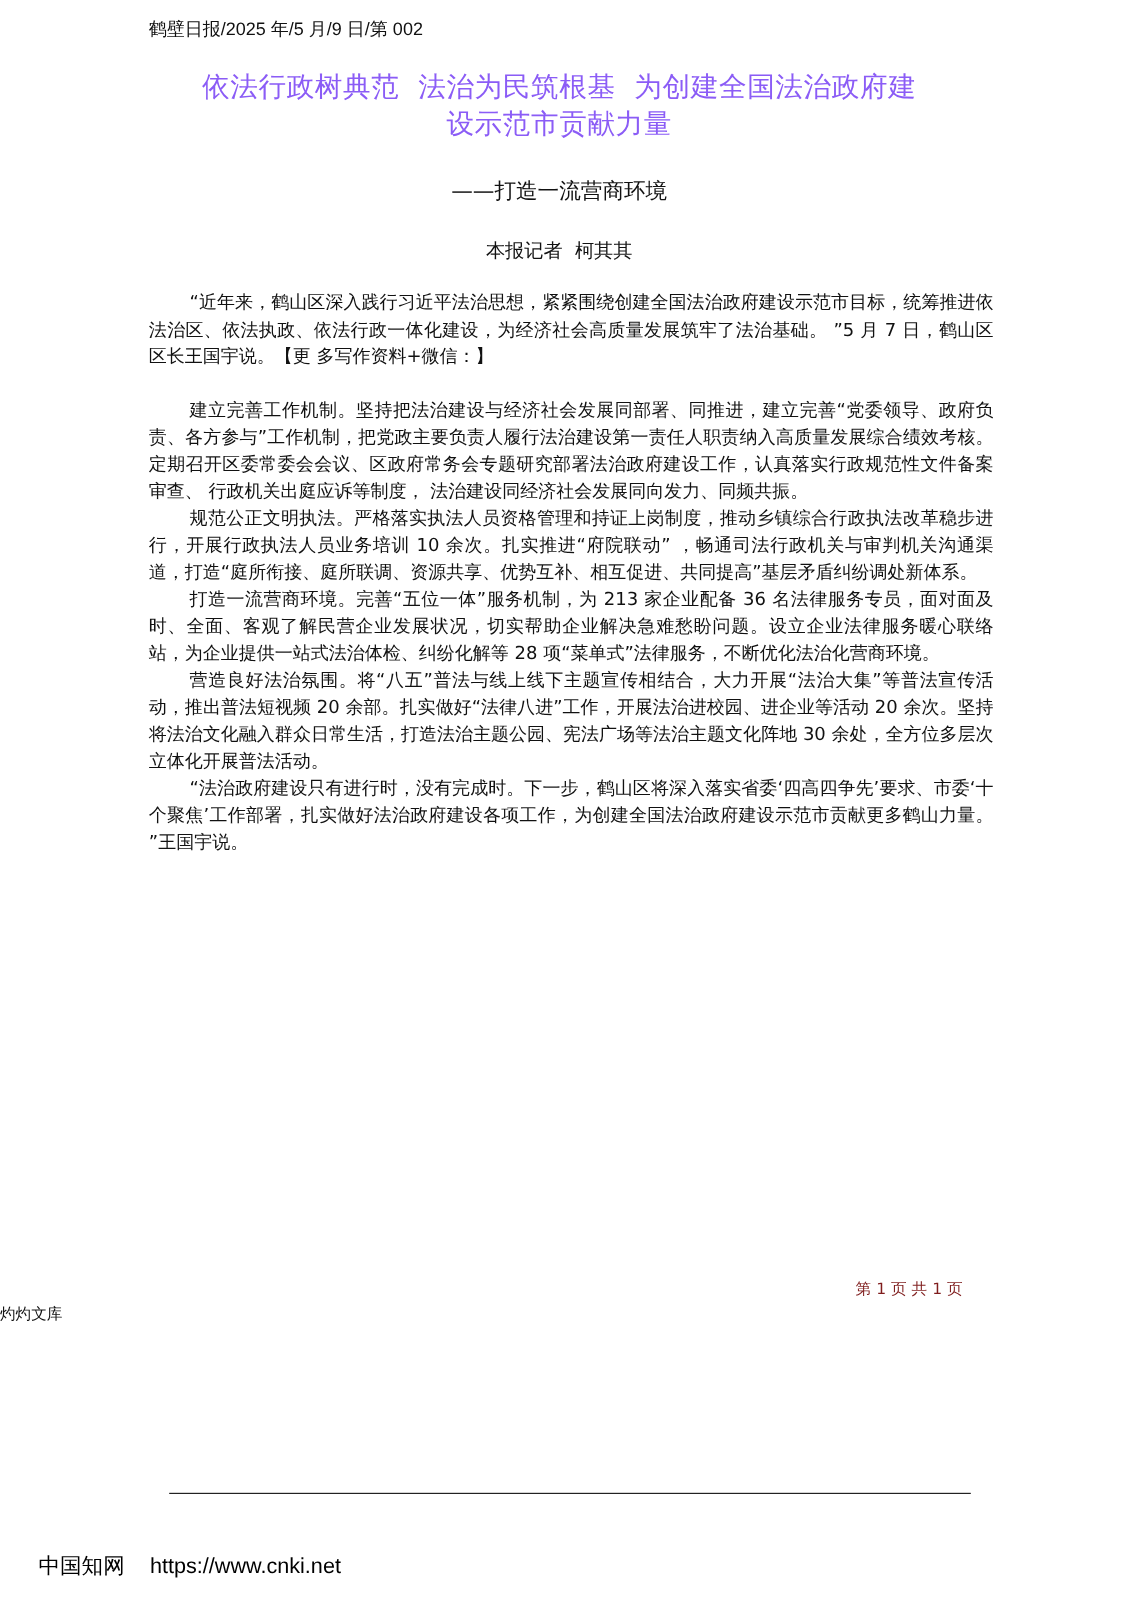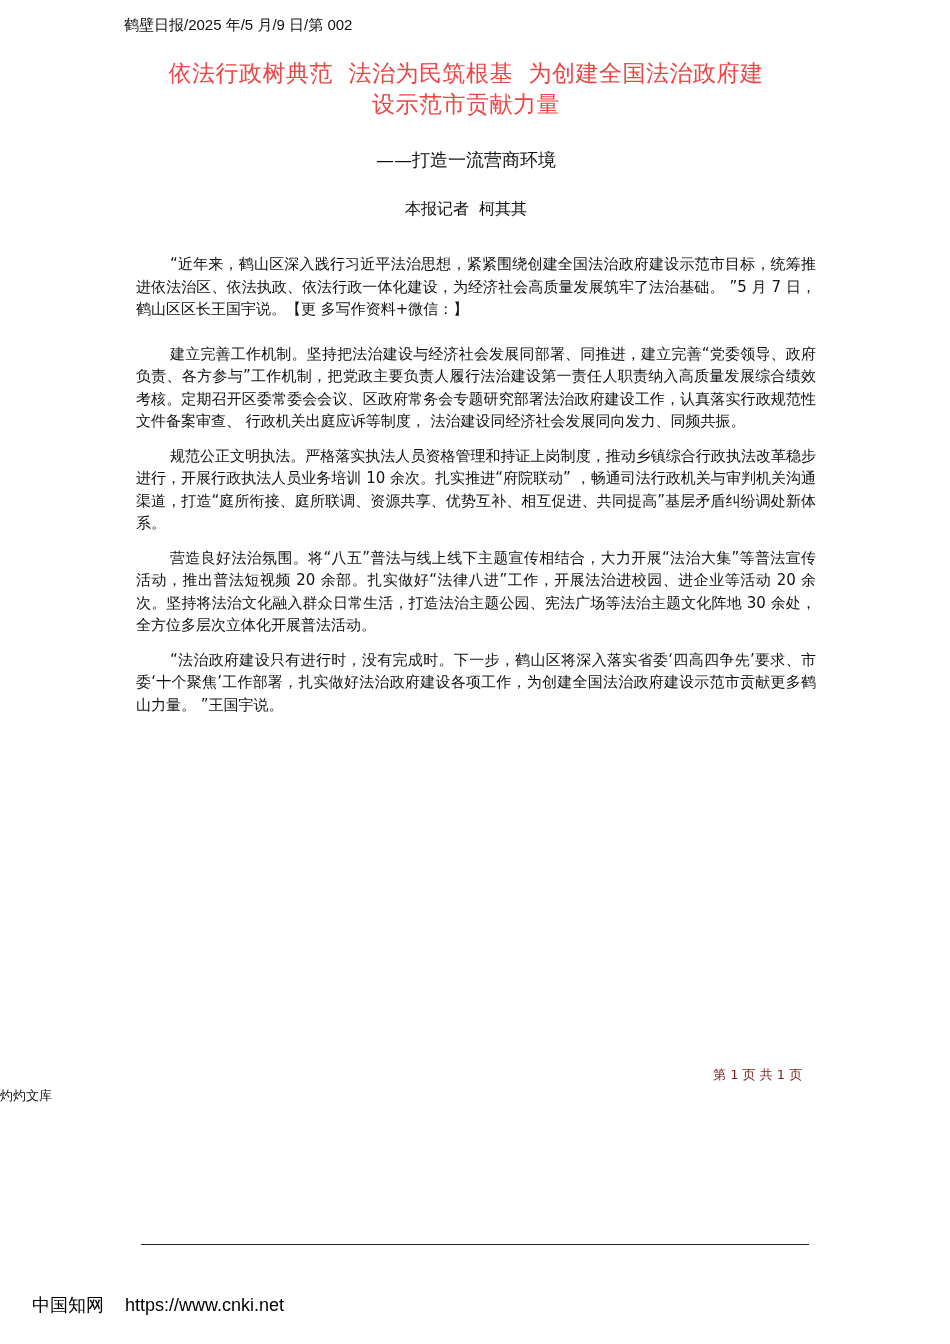--- a/index.html
+++ b/index.html
@@ -26,21 +26,21 @@
       color: #111;
     }
     .title {
       position: absolute;
       left: 110px;
       top: 58px;
       width: 712px;
       text-align: center;
       font-size: 23px;
       line-height: 31px;
-      color: #ef4444;
+      color: #8b5cf6;
       letter-spacing: 0.5px;
     }
     .subtitle {
       position: absolute;
       left: 110px;
       top: 146px;
       width: 712px;
       text-align: center;
       font-size: 18px;
       line-height: 28px;
@@ -56,21 +56,21 @@
       line-height: 26px;
       color: #111;
     }
     .article {
       position: absolute;
       left: 124px;
       top: 241px;
       width: 704px;
     }
     .para {
-      margin: 12px;
+      margin: 0;
       font-size: 15px;
       line-height: 22.5px;
       text-indent: 34px;
       text-align: justify;
       color: #111;
     }
     .para.first {
       margin-bottom: 22px;
     }
     .page-num {
@@ -123,20 +123,21 @@
 </div>
 
 <div class="subtitle">——打造一流营商环境</div>
 
 <div class="byline" style="white-space: pre;">本报记者  柯其其</div>
 
 <div class="article">
   <p class="para first">“近年来，鹤山区深入践行习近平法治思想，紧紧围绕创建全国法治政府建设示范市目标，统筹推进依法治区、依法执政、依法行政一体化建设，为经济社会高质量发展筑牢了法治基础。 ”5 月 7 日，鹤山区区长王国宇说。【更 多写作资料+微信：】</p>
   <p class="para">建立完善工作机制。坚持把法治建设与经济社会发展同部署、同推进，建立完善“党委领导、政府负责、各方参与”工作机制，把党政主要负责人履行法治建设第一责任人职责纳入高质量发展综合绩效考核。定期召开区委常委会会议、区政府常务会专题研究部署法治政府建设工作，认真落实行政规范性文件备案审查、 行政机关出庭应诉等制度， 法治建设同经济社会发展同向发力、同频共振。</p>
   <p class="para">规范公正文明执法。严格落实执法人员资格管理和持证上岗制度，推动乡镇综合行政执法改革稳步进行，开展行政执法人员业务培训 10 余次。扎实推进“府院联动” ，畅通司法行政机关与审判机关沟通渠道，打造“庭所衔接、庭所联调、资源共享、优势互补、相互促进、共同提高”基层矛盾纠纷调处新体系。</p>
+  <p class="para">打造一流营商环境。完善“五位一体”服务机制，为 213 家企业配备 36 名法律服务专员，面对面及时、全面、客观了解民营企业发展状况，切实帮助企业解决急难愁盼问题。设立企业法律服务暖心联络站，为企业提供一站式法治体检、纠纷化解等 28 项“菜单式”法律服务，不断优化法治化营商环境。</p>
   <p class="para">营造良好法治氛围。将“八五”普法与线上线下主题宣传相结合，大力开展“法治大集”等普法宣传活动，推出普法短视频 20 余部。扎实做好“法律八进”工作，开展法治进校园、进企业等活动 20 余次。坚持将法治文化融入群众日常生活，打造法治主题公园、宪法广场等法治主题文化阵地 30 余处，全方位多层次立体化开展普法活动。</p>
   <p class="para">“法治政府建设只有进行时，没有完成时。下一步，鹤山区将深入落实省委‘四高四争先’要求、市委‘十个聚焦’工作部署，扎实做好法治政府建设各项工作，为创建全国法治政府建设示范市贡献更多鹤山力量。 ”王国宇说。</p>
 </div>
 
 <div class="page-num">第 1 页 共 1 页</div>
 
 <div class="watermark">灼灼文库</div>
 
 <div class="footer-rule"></div>
 

